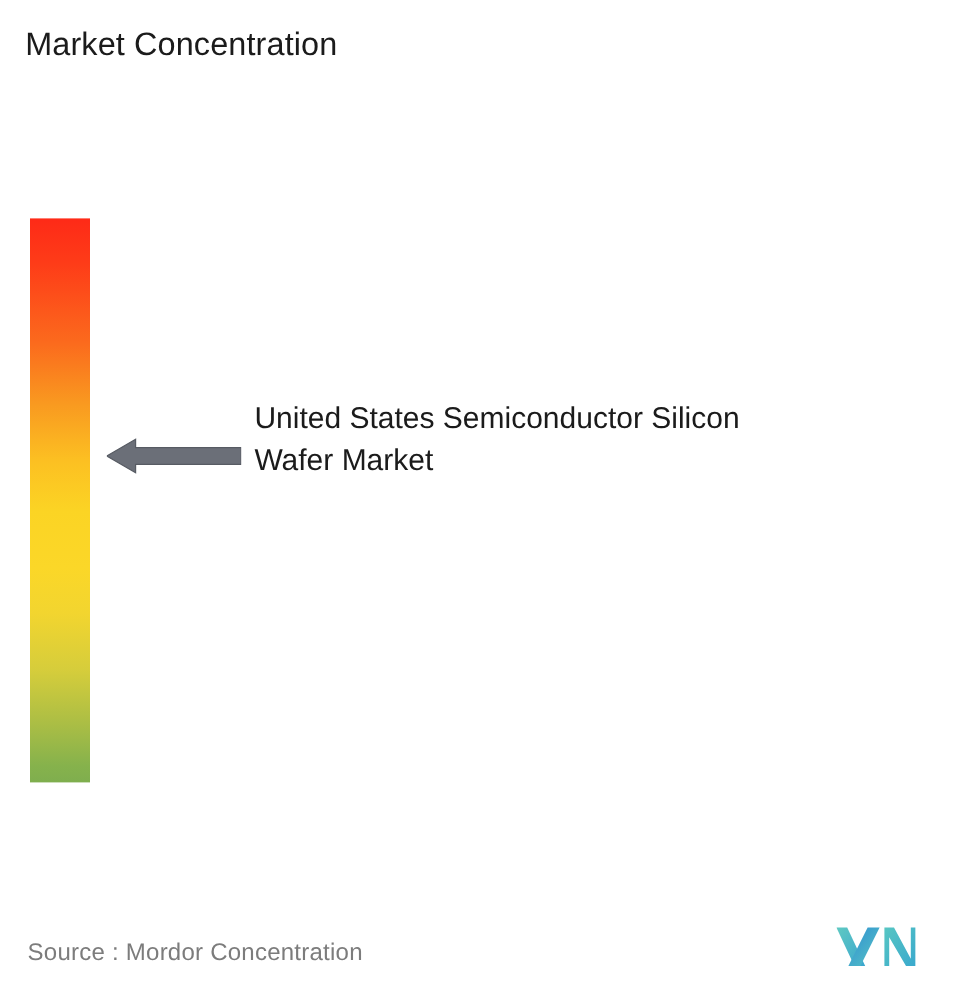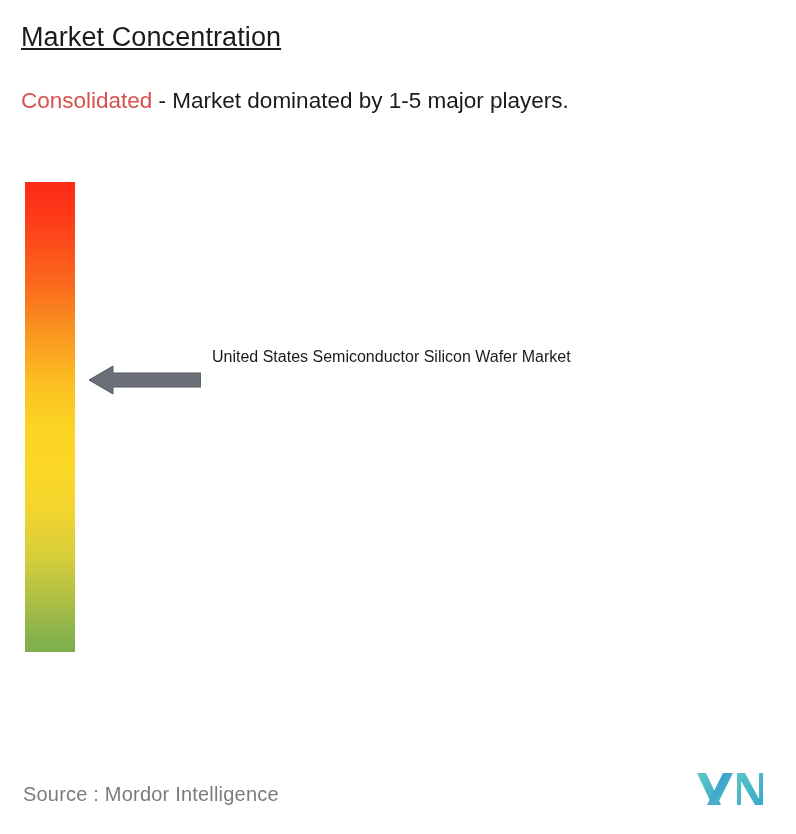--- a/index.html
+++ b/index.html
@@ -25,21 +25,20 @@
   .chart-title {
     position: absolute;
     left: 21px;
     top: 20px;
     font-size: 27px;
     font-weight: 400;
     letter-spacing: 0.1px;
     color: #1b1b1b;
     line-height: 34px;
     white-space: nowrap;
-    text-decoration: underline;
   }
 
   
   .legend-line {
     position: absolute;
     font-size: 22.5px;
     line-height: 32px;
     color: #1b1b1b;
     font-weight: 400;
   }
@@ -91,22 +90,22 @@
     width: 112px;
     height: 30px;
   }
 
   
   .callout-label {
     position: absolute;
     left: 212px;
     top: 332px;
     width: 420px;
-    font-size: 16px;
-    line-height: 49px;
+    font-size: 25px;
+    line-height: 35px;
     color: #1b1b1b;
     white-space: pre-line;
   }
 
   
   .source-text {
     position: absolute;
     left: 23px;
     top: 783px;
     font-size: 20px;
@@ -123,36 +122,33 @@
     height: 40px;
   }
 </style>
 </head>
 <body>
 
 <div id="infographic">
 
   <div class="chart-title">Market Concentration</div>
 
-  <div class="legend-line legend-top">
-    <span class="legend-keyword consolidated">Consolidated</span><span class="legend-desc"> - Market dominated by 1-5 major players.</span>
-  </div>
 
   <div class="gradient-bar"></div>
 
   <div class="callout-arrow">
     <svg width="112" height="30" viewBox="0 0 112 30" xmlns="http://www.w3.org/2000/svg">
       <polygon points="0,15 24,1 24,8 112,8 112,22 24,22 24,29" fill="#6b6f78" stroke="#575b63" stroke-width="1"></polygon>
     </svg>
   </div>
 
   <div class="callout-label">United States Semiconductor Silicon Wafer Market</div>
 
 
-  <div class="source-text">Source :  Mordor Intelligence</div>
+  <div class="source-text">Source :  Mordor Concentration</div>
 
   <div class="brand-logo">
     <svg width="66" height="40" viewBox="0 0 66 40" xmlns="http://www.w3.org/2000/svg">
       <defs>
         <linearGradient id="g1" x1="0" y1="0" x2="1" y2="1">
           <stop offset="0%" stop-color="#5fc9c2"></stop>
           <stop offset="100%" stop-color="#3aa6cf"></stop>
         </linearGradient>
         <linearGradient id="g2" x1="0" y1="0" x2="1" y2="1">
           <stop offset="0%" stop-color="#2e8ed2"></stop>

